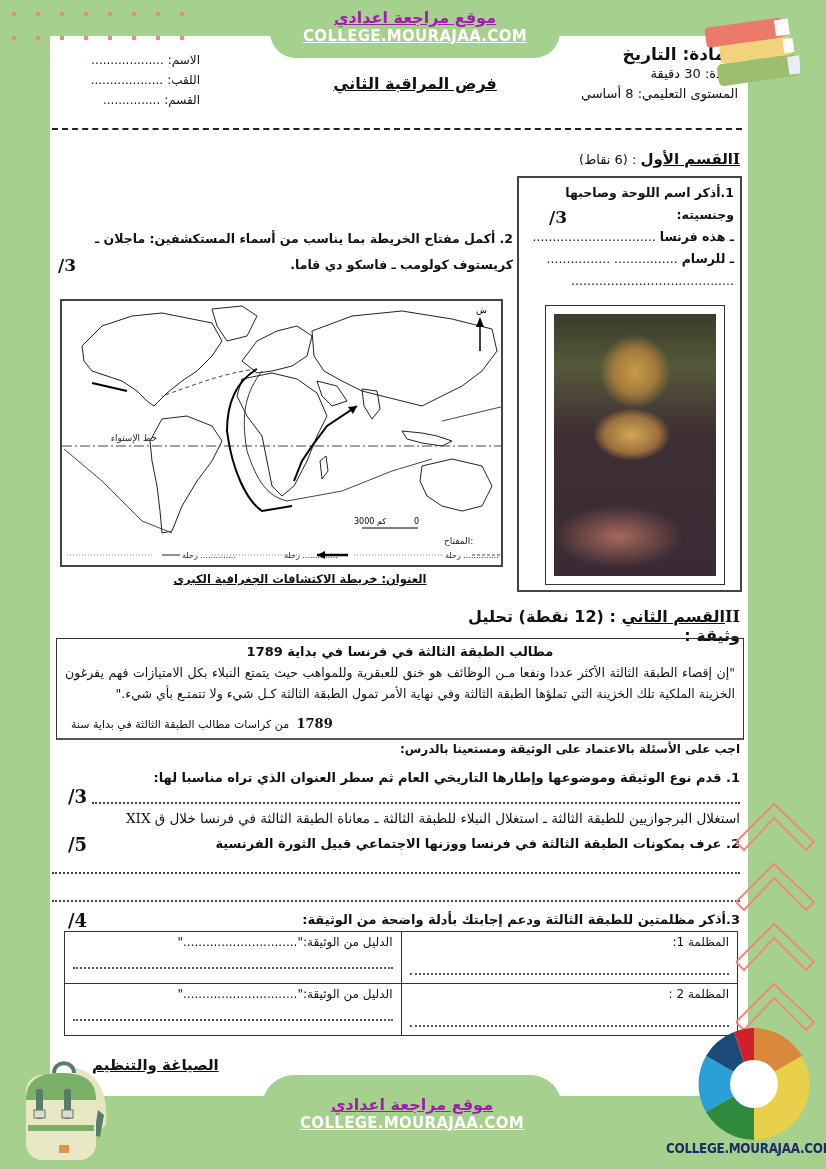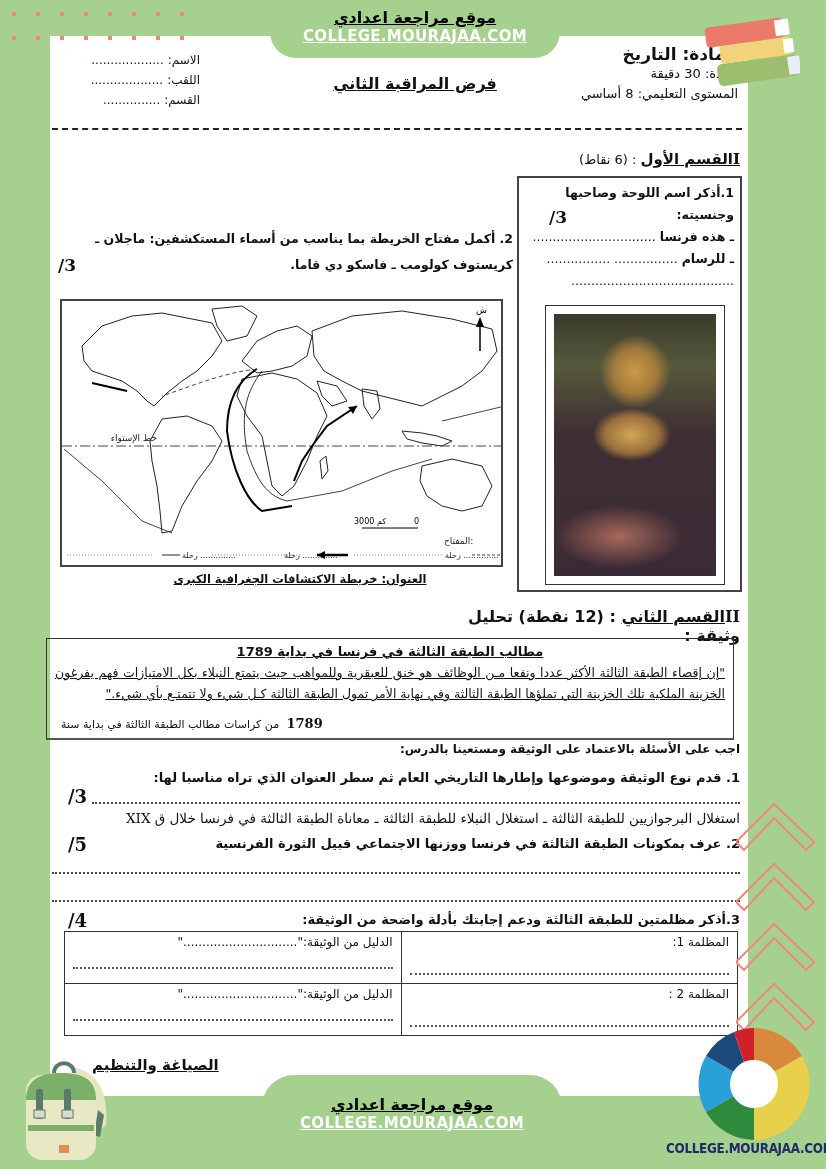--- a/index.html
+++ b/index.html
@@ -9,21 +9,21 @@
   
   .dots { position: absolute; left: 0; top: 0; width: 200px; height: 60px;
     background-image: radial-gradient(circle, #ee8a7a 2.2px, transparent 2.6px);
     background-size: 24px 24px; background-position: 2px 2px; z-index: 3; }
 
   
   .banner-top { position: absolute; left: 270px; top: 0; width: 290px; height: 58px;
     background: #a6d08e; border-radius: 0 0 26px 26px; z-index: 4; text-align: center; }
   .banner-bottom { position: absolute; left: 262px; top: 1075px; width: 300px; height: 94px;
     background: #a6d08e; border-radius: 32px 32px 0 0; z-index: 4; text-align: center; padding-top: 20px; }
-  .banner-ar { color: #000000; font-weight: bold; font-size: 16px; direction: rtl; text-decoration: underline; }
+  .banner-ar { color: #a21caf; font-weight: bold; font-size: 16px; direction: rtl; text-decoration: underline; }
   .banner-en { color: #fff; font-weight: bold; font-size: 15px; text-decoration: underline; letter-spacing: 0.3px; }
   .banner-top .banner-ar { margin-top: 8px; }
 
   
   .paper { position: absolute; left: 50px; top: 36px; width: 698px; height: 1060px; background: #fff; z-index: 1; }
   .serif { font-family: "DejaVu Serif", serif; }
 
   
   .hdr-left { position: absolute; left: 60px; top: 50px; width: 140px; direction: rtl; font-size: 12px; line-height: 20px; z-index: 2; }
   .hdr-left .row { display: flex; justify-content: flex-start; gap: 4px; }
@@ -46,21 +46,21 @@
       linear-gradient(180deg, #3b3a2c 0%, #55593a 20%, #3e2f34 45%, #3a2a35 100%); }
 
   .q2 { position: absolute; left: 58px; top: 226px; width: 455px; direction: rtl; font-size: 12.5px; line-height: 26px; z-index: 2; }
   .q2 .score { position: absolute; left: 0; top: 26px; font-weight: bold; font-size: 17px; direction: ltr; }
   .map-box { position: absolute; left: 60px; top: 299px; width: 443px; height: 268px; border: 2px solid #444; z-index: 2; overflow: hidden; background: #fff; }
   .map-caption { position: absolute; left: 150px; top: 572px; width: 300px; text-align: center; direction: rtl; font-weight: bold; font-size: 11.5px; text-decoration: underline; z-index: 2; }
 
   
   .sec2-title { position: absolute; left: 460px; top: 607px; width: 280px; direction: rtl; font-size: 16px; font-weight: bold; z-index: 2; }
   .sec2-title .u { text-decoration: underline; }
-  .doc-box { position: absolute; left: 46px; top: 638px; width: 688px; height: 102px; border: 1.5px solid #333; border-bottom: 2.5px solid #555; z-index: 2; direction: rtl; padding: 2px 8px; font-size: 12.5px; line-height: 21px; text-decoration: underline; }
+  .doc-box { position: absolute; left: 56px; top: 638px; width: 688px; height: 102px; border: 1.5px solid #333; border-bottom: 2.5px solid #555; z-index: 2; direction: rtl; padding: 2px 8px; font-size: 12.5px; line-height: 21px; }
   .doc-box .title { text-align: center; font-weight: bold; font-size: 13px; }
   .doc-box .src { position: absolute; left: 14px; bottom: 3px; font-size: 11px; }
   .doc-box .src b { font-size: 13px; }
 
   .instr { position: absolute; left: 60px; top: 742px; width: 680px; direction: rtl; font-size: 12px; z-index: 2; font-weight: bold; }
   .qline { position: absolute; left: 60px; width: 680px; direction: rtl; font-size: 13px; font-weight: bold; z-index: 2; }
   .score-big { position: absolute; left: 68px; font-weight: bold; font-size: 18px; z-index: 2; }
   .dotline { position: absolute; left: 52px; width: 688px; border-top: 2px dotted #444; z-index: 2; }
   .hint { position: absolute; left: 60px; top: 810px; width: 680px; direction: rtl; font-size: 13.5px; z-index: 2; }
 

